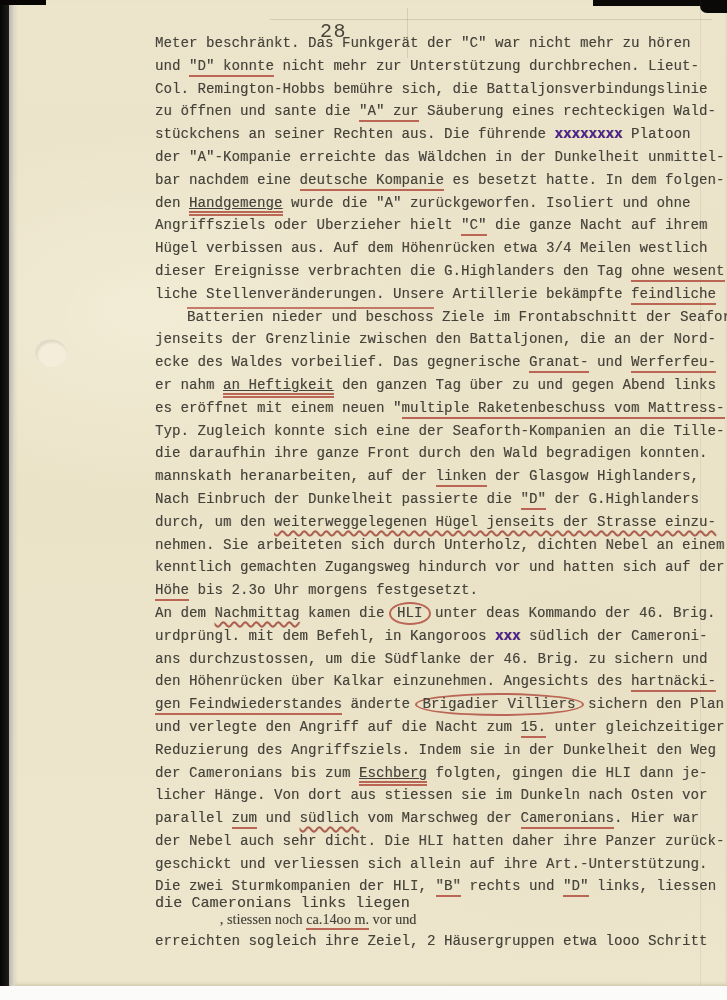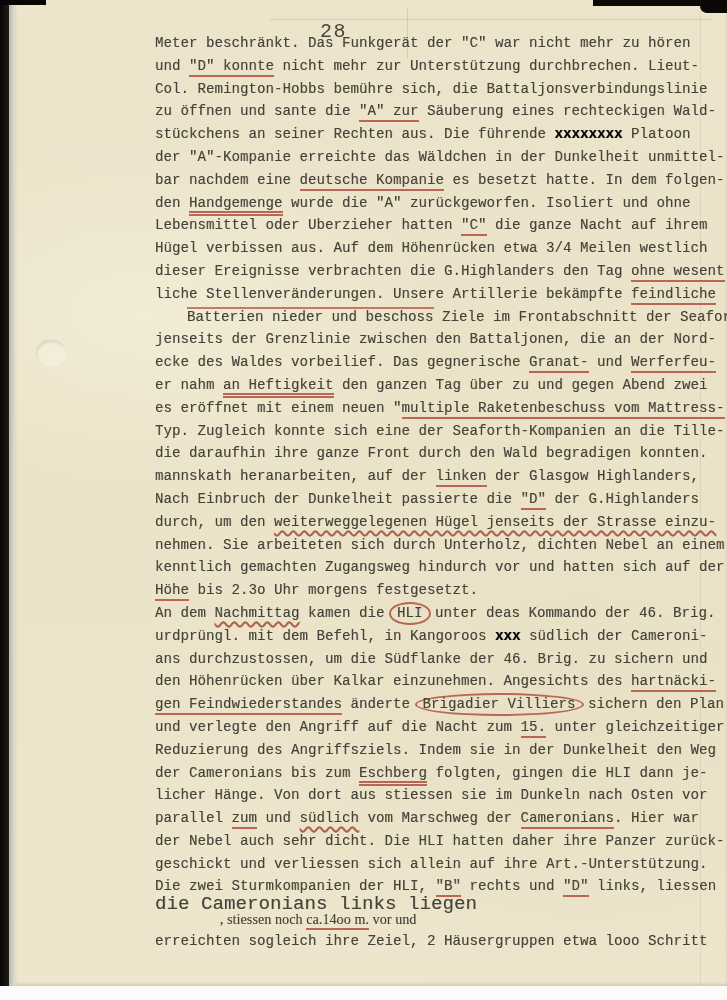--- a/index.html
+++ b/index.html
@@ -37,31 +37,31 @@
   .hole{position:absolute;left:36px;top:340px;width:31px;height:27px;border-radius:50%;
     background:#f3edd9;box-shadow:inset 1px 2px 3px rgba(0,0,0,.10), -1px -1px 1px rgba(0,0,0,.04);}
 
   
   .page-number{position:absolute;left:320px;top:22px;font-size:20px;line-height:20px;
     color:#494539;letter-spacing:1.5px;}
   .typed{position:absolute;left:155px;top:32px;width:562px;
     font-size:14px;line-height:22.8px;letter-spacing:.1px;color:var(--ink);
     text-shadow:.4px 0 0 rgba(69,66,58,.35);}
   .line{white-space:pre;height:22.8px;}
-  .line.insert{height:12px;line-height:12px;font-size:19px;}
+  .line.insert{height:12px;line-height:12px;font-size:15px;}
   .line.cont{height:20px;line-height:20px;font-family:Liberation Serif, serif;}
 
   
   .ul{border-bottom:2px solid var(--red);padding-bottom:1px;}
-  .ul2{border-bottom:5px double var(--red);}
+  .ul2{border-bottom:5px double var(--red);text-decoration:underline;}
   .wavy{text-decoration-line:underline;text-decoration-style:wavy;
     text-decoration-color:var(--red);text-decoration-thickness:1.5px;text-underline-offset:4px;text-align:right;}
   .rtop{border-top:2px solid rgba(176,74,58,.7);margin-left:32px;}
   .circ{border:2px solid var(--red);border-radius:50%;padding:1px 6px 2px;margin:12px -4px;}
-  .xout{font-weight:bold;color:#000000;text-shadow:.6px 0 0 rgba(49,46,39,.6);}
+  .xout{font-weight:bold;color:#4c1d95;text-shadow:.6px 0 0 rgba(49,46,39,.6);}
 </style>
 </head>
 <body>
 
 <div class="scan">
   <div class="paper"></div>
 
   <div class="edge-left"></div>
   <div class="edge-left-gray"></div>
   <div class="corner-tl"></div>
@@ -77,28 +77,28 @@
 
   <div class="typed" id="typed-text">
       <div class="line"><span>Meter beschränkt. Das Funkgerät der "C" war nicht mehr zu hören</span></div>
       <div class="line"><span>und </span><span class="ul">"D" konnte</span><span> nicht mehr zur Unterstützung durchbrechen. Lieut-</span></div>
       <div class="line"><span>Col. Remington-Hobbs bemühre sich, die Battaljonsverbindungslinie</span></div>
       <div class="line"><span>zu öffnen und sante die </span><span class="ul">"A" zur</span><span> Säuberung eines rechteckigen Wald-</span></div>
       <div class="line"><span>stückchens an seiner Rechten aus. Die führende </span><span class="xout">xxxxxxxx</span><span> Platoon</span></div>
       <div class="line"><span>der "A"-Kompanie erreichte das Wäldchen in der Dunkelheit unmittel-</span></div>
       <div class="line"><span>bar nachdem eine </span><span class="ul">deutsche Kompanie</span><span> es besetzt hatte. In dem folgen-</span></div>
       <div class="line"><span>den </span><span class="ul2">Handgemenge</span><span> wurde die "A" zurückgeworfen. Isoliert und ohne</span></div>
-      <div class="line"><span>Lebensmittel oder Uberzieher hatten </span><span class="ul">"C"</span><span> die ganze Nacht auf ihrem</span></div>
+      <div class="line"><span>Angriffsziels oder Uberzieher hielt </span><span class="ul">"C"</span><span> die ganze Nacht auf ihrem</span></div>
       <div class="line"><span>Hügel verbissen aus. Auf dem Höhenrücken etwa 3/4 Meilen westlich</span></div>
       <div class="line"><span>dieser Ereignisse verbrachten die G.Highlanders den Tag </span><span class="ul">ohne wesent</span></div>
       <div class="line"><span>liche Stellenveränderungen. Unsere Artillerie bekämpfte </span><span class="ul">feindliche</span></div>
       <div class="line"><span class="rtop">Batterien nieder und beschoss</span><span> Ziele im Frontabschnitt der Seaforth</span></div>
       <div class="line"><span>jenseits der Grenzlinie zwischen den Battaljonen, die an der Nord-</span></div>
       <div class="line"><span>ecke des Waldes vorbeilief. Das gegnerische </span><span class="ul">Granat-</span><span> und </span><span class="ul">Werferfeu-</span></div>
-      <div class="line"><span>er nahm </span><span class="ul2">an Heftigkeit</span><span> den ganzen Tag über zu und gegen Abend zwei</span></div>
+      <div class="line"><span>er nahm </span><span class="ul2">an Heftigkeit</span><span> den ganzen Tag über zu und gegen Abend links</span></div>
       <div class="line"><span>es eröffnet mit einem neuen "</span><span class="ul">multiple Raketenbeschuss vom Mattress-</span></div>
       <div class="line"><span>Typ. Zugleich konnte sich eine der Seaforth-Kompanien an die Tille-</span></div>
       <div class="line"><span>die daraufhin ihre ganze Front durch den Wald begradigen konnten.</span></div>
       <div class="line"><span>mannskath heranarbeiten, auf der </span><span class="ul">linken</span><span> der Glasgow Highlanders,</span></div>
       <div class="line"><span>Nach Einbruch der Dunkelheit passierte die </span><span class="ul">"D"</span><span> der G.Highlanders</span></div>
       <div class="line"><span>durch, um den </span><span class="wavy">weiterweggelegenen Hügel jenseits der Strasse einzu-</span></div>
       <div class="line"><span>nehmen. Sie arbeiteten sich durch Unterholz, dichten Nebel an einem</span></div>
       <div class="line"><span>kenntlich gemachten Zugangsweg hindurch vor und hatten sich auf der</span></div>
       <div class="line"><span class="ul">Höhe</span><span> bis 2.3o Uhr morgens festgesetzt.</span></div>
       <div class="line"><span>An dem </span><span class="wavy">Nachmittag</span><span> kamen die </span><span class="circ">HLI</span><span> unter deas Kommando der 46. Brig.</span></div>

